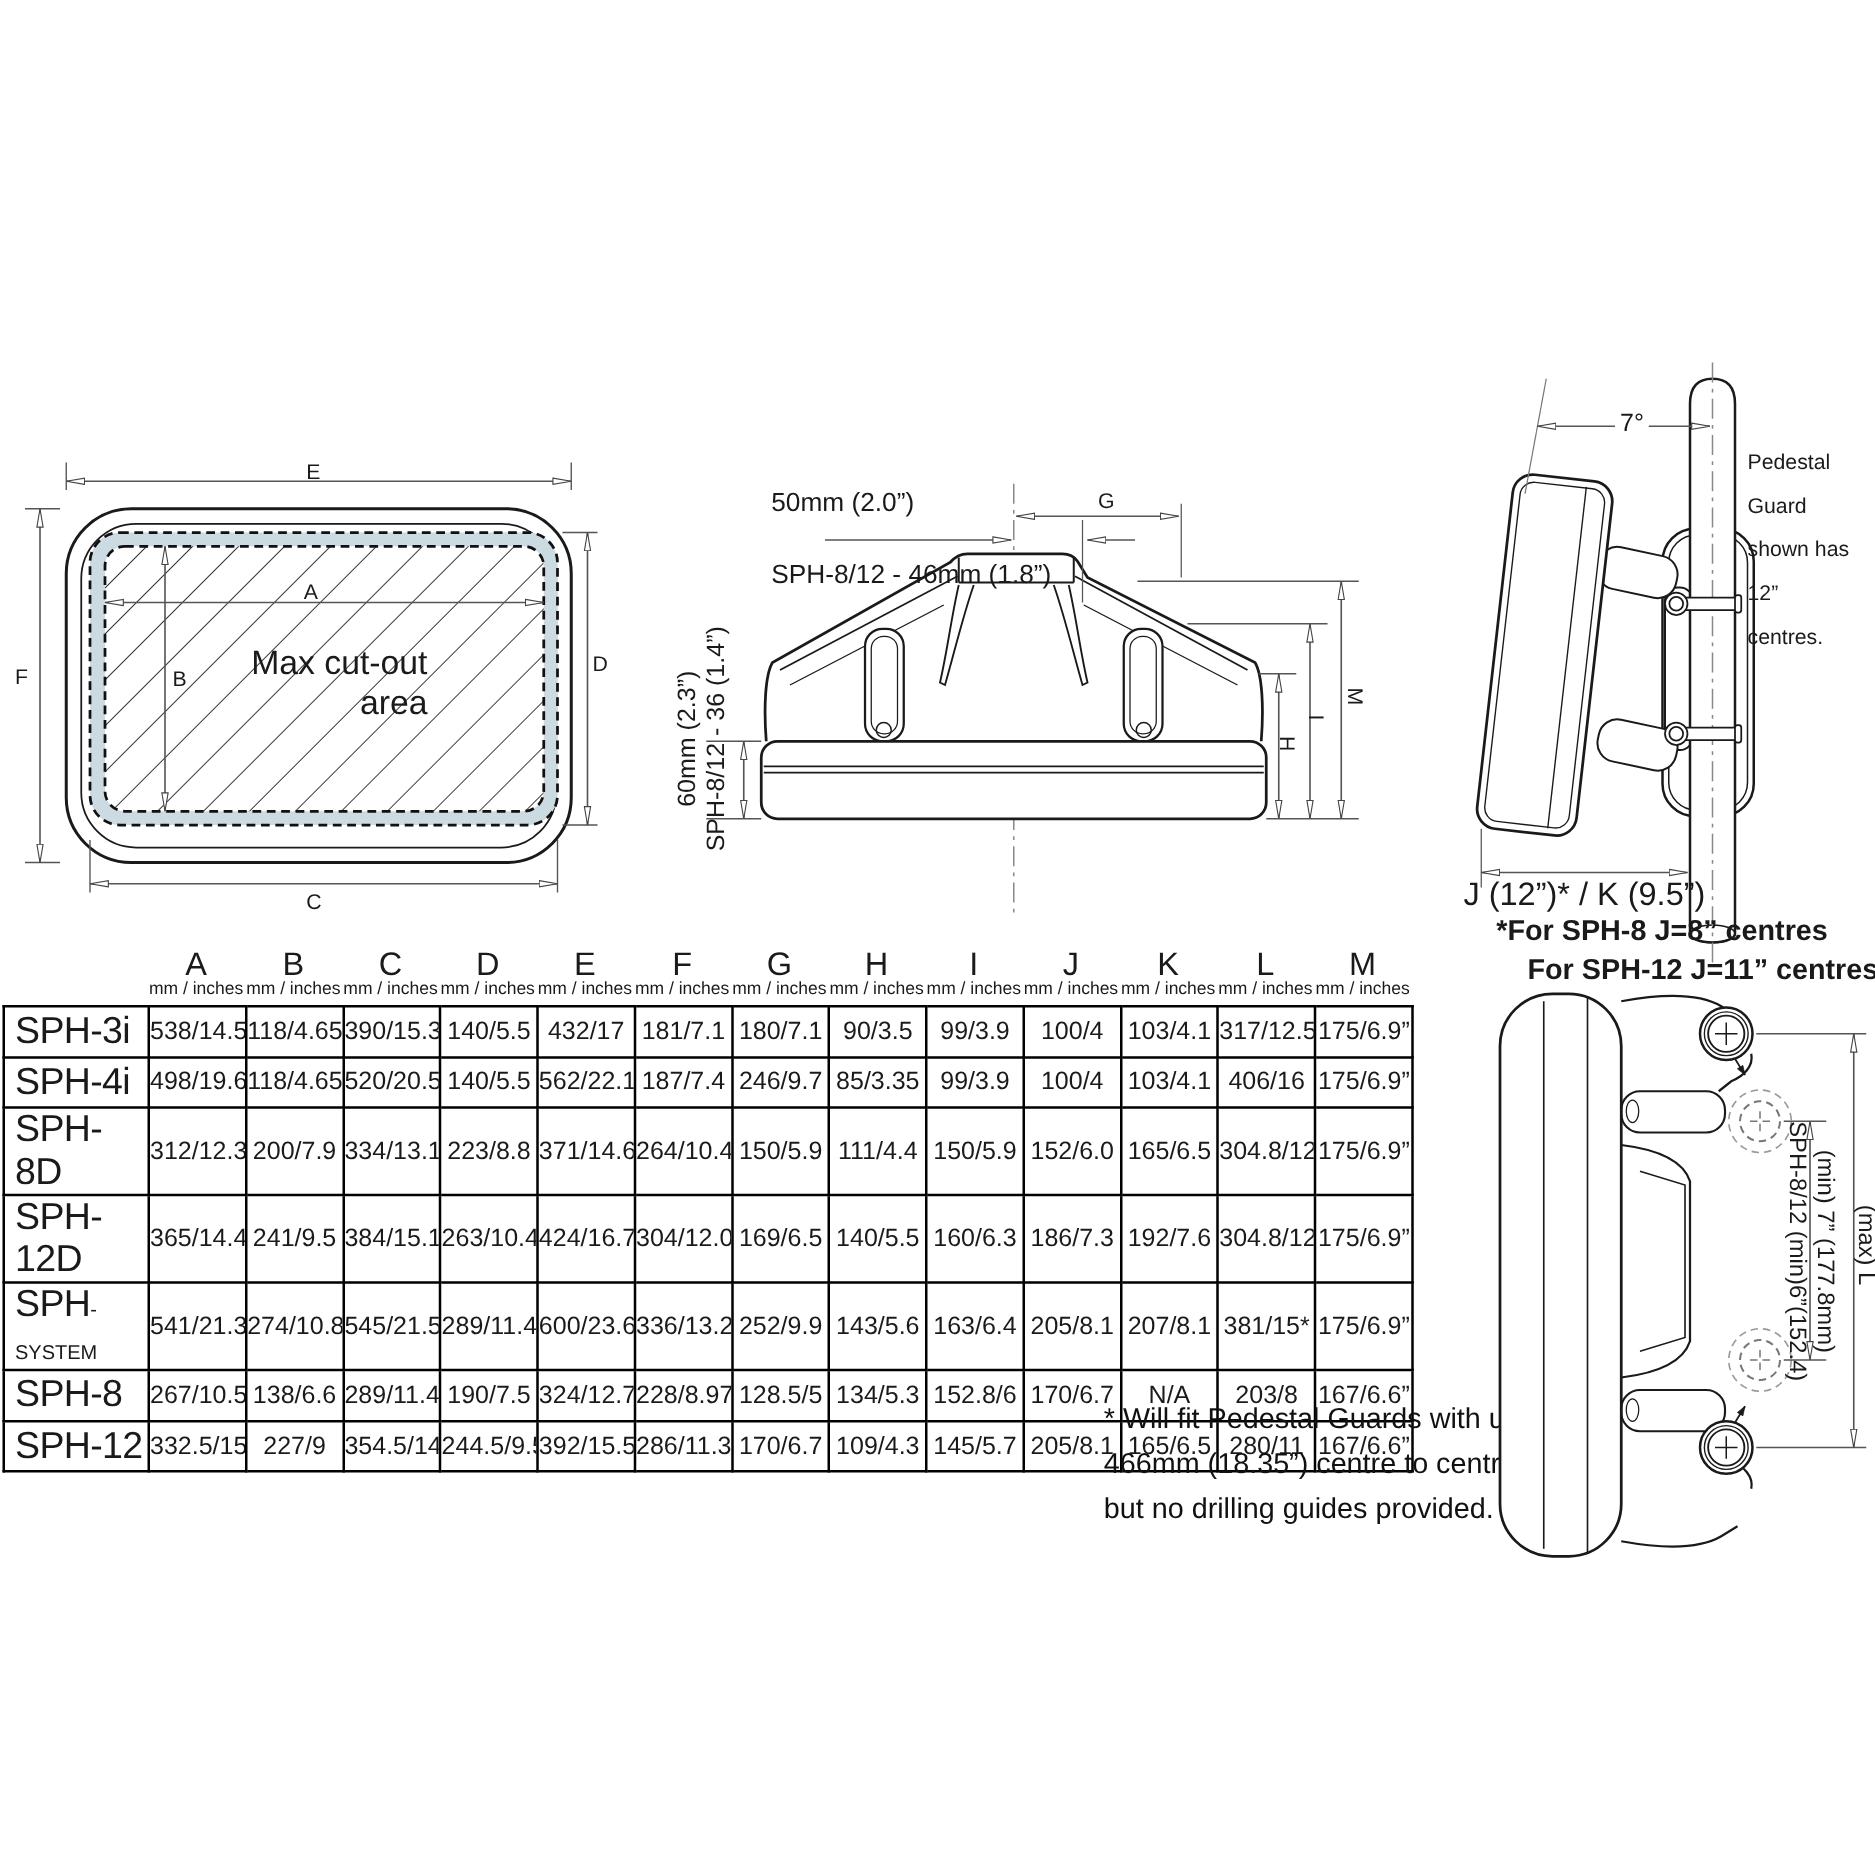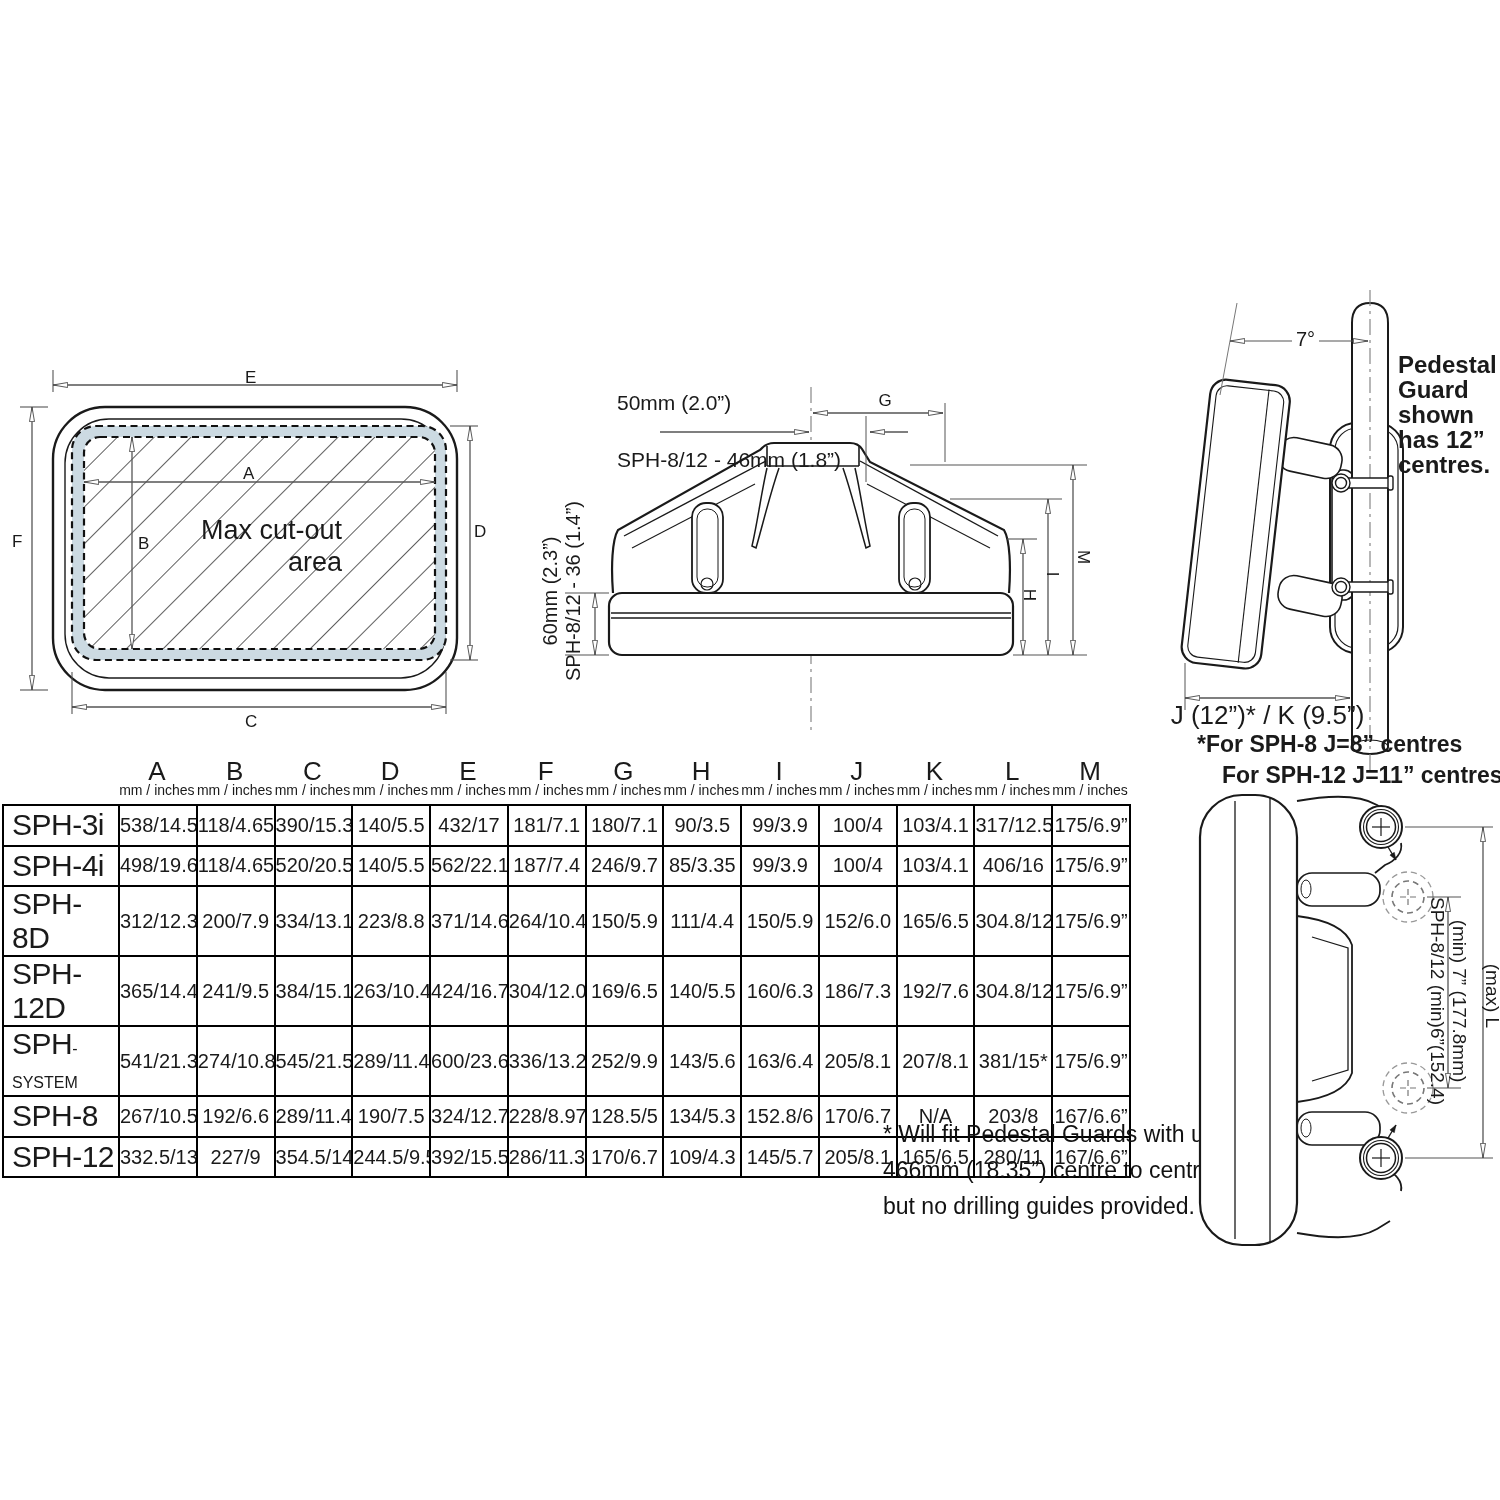--- a/index.html
+++ b/index.html
@@ -19,21 +19,21 @@
   table.spec td{border:2px solid #000;height:38.6px;text-align:center;
                 font-size:20px;padding:0;overflow:hidden;}
   table.spec td.model{text-align:left;padding-left:8px;font-size:30px;letter-spacing:-0.5px;}
   table.spec td.model .sfx{font-size:16px;letter-spacing:0;}
   .hdr-row{position:absolute;display:flex;}
   .hdr-cell{text-align:center;}
   .hdr-cell .letter{font-size:26px;line-height:26px;}
   .hdr-cell .unit{font-size:14px;line-height:12px;}
   .max-cutout{font-size:27px;line-height:32px;text-align:right;}
   .note{font-size:23px;line-height:36px;color:#111;}
-  .ped-note{font-size:24px;line-height:25px;font-weight:bold;}
+  .ped-note{font-size:17px;line-height:35px;font-weight:normal;}
   .footnote{font-size:23px;font-weight:bold;}
   .jk-label{font-size:26px;text-align:center;}
   .toplabels{font-size:21px;line-height:29px;}
   .rotlbl{font-size:19px;line-height:22px;text-align:center;}
   .deg{font-size:20px;background:#fff;padding:0 4px;}
 </style>
 </head>
 <body>
 
 <div class="canvas">
@@ -347,36 +347,36 @@
           <td>143/5.6</td>
           <td>163/6.4</td>
           <td>205/8.1</td>
           <td>207/8.1</td>
           <td>381/15*</td>
           <td>175/6.9”</td>
         </tr>
         <tr>
           <td class="model">SPH-8</td>
           <td>267/10.5</td>
-          <td>192/6.6</td>
+          <td>138/6.6</td>
           <td>289/11.4</td>
           <td>190/7.5</td>
           <td>324/12.75</td>
           <td>228/8.97</td>
           <td>128.5/5</td>
           <td>134/5.3</td>
           <td>152.8/6</td>
           <td>170/6.7</td>
           <td>N/A</td>
           <td>203/8</td>
           <td>167/6.6”</td>
         </tr>
         <tr>
           <td class="model">SPH-12</td>
-          <td>332.5/13</td>
+          <td>332.5/15</td>
           <td>227/9</td>
           <td>354.5/14</td>
           <td>244.5/9.5</td>
           <td>392/15.5</td>
           <td>286/11.3</td>
           <td>170/6.7</td>
           <td>109/4.3</td>
           <td>145/5.7</td>
           <td>205/8.1</td>
           <td>165/6.5</td>

